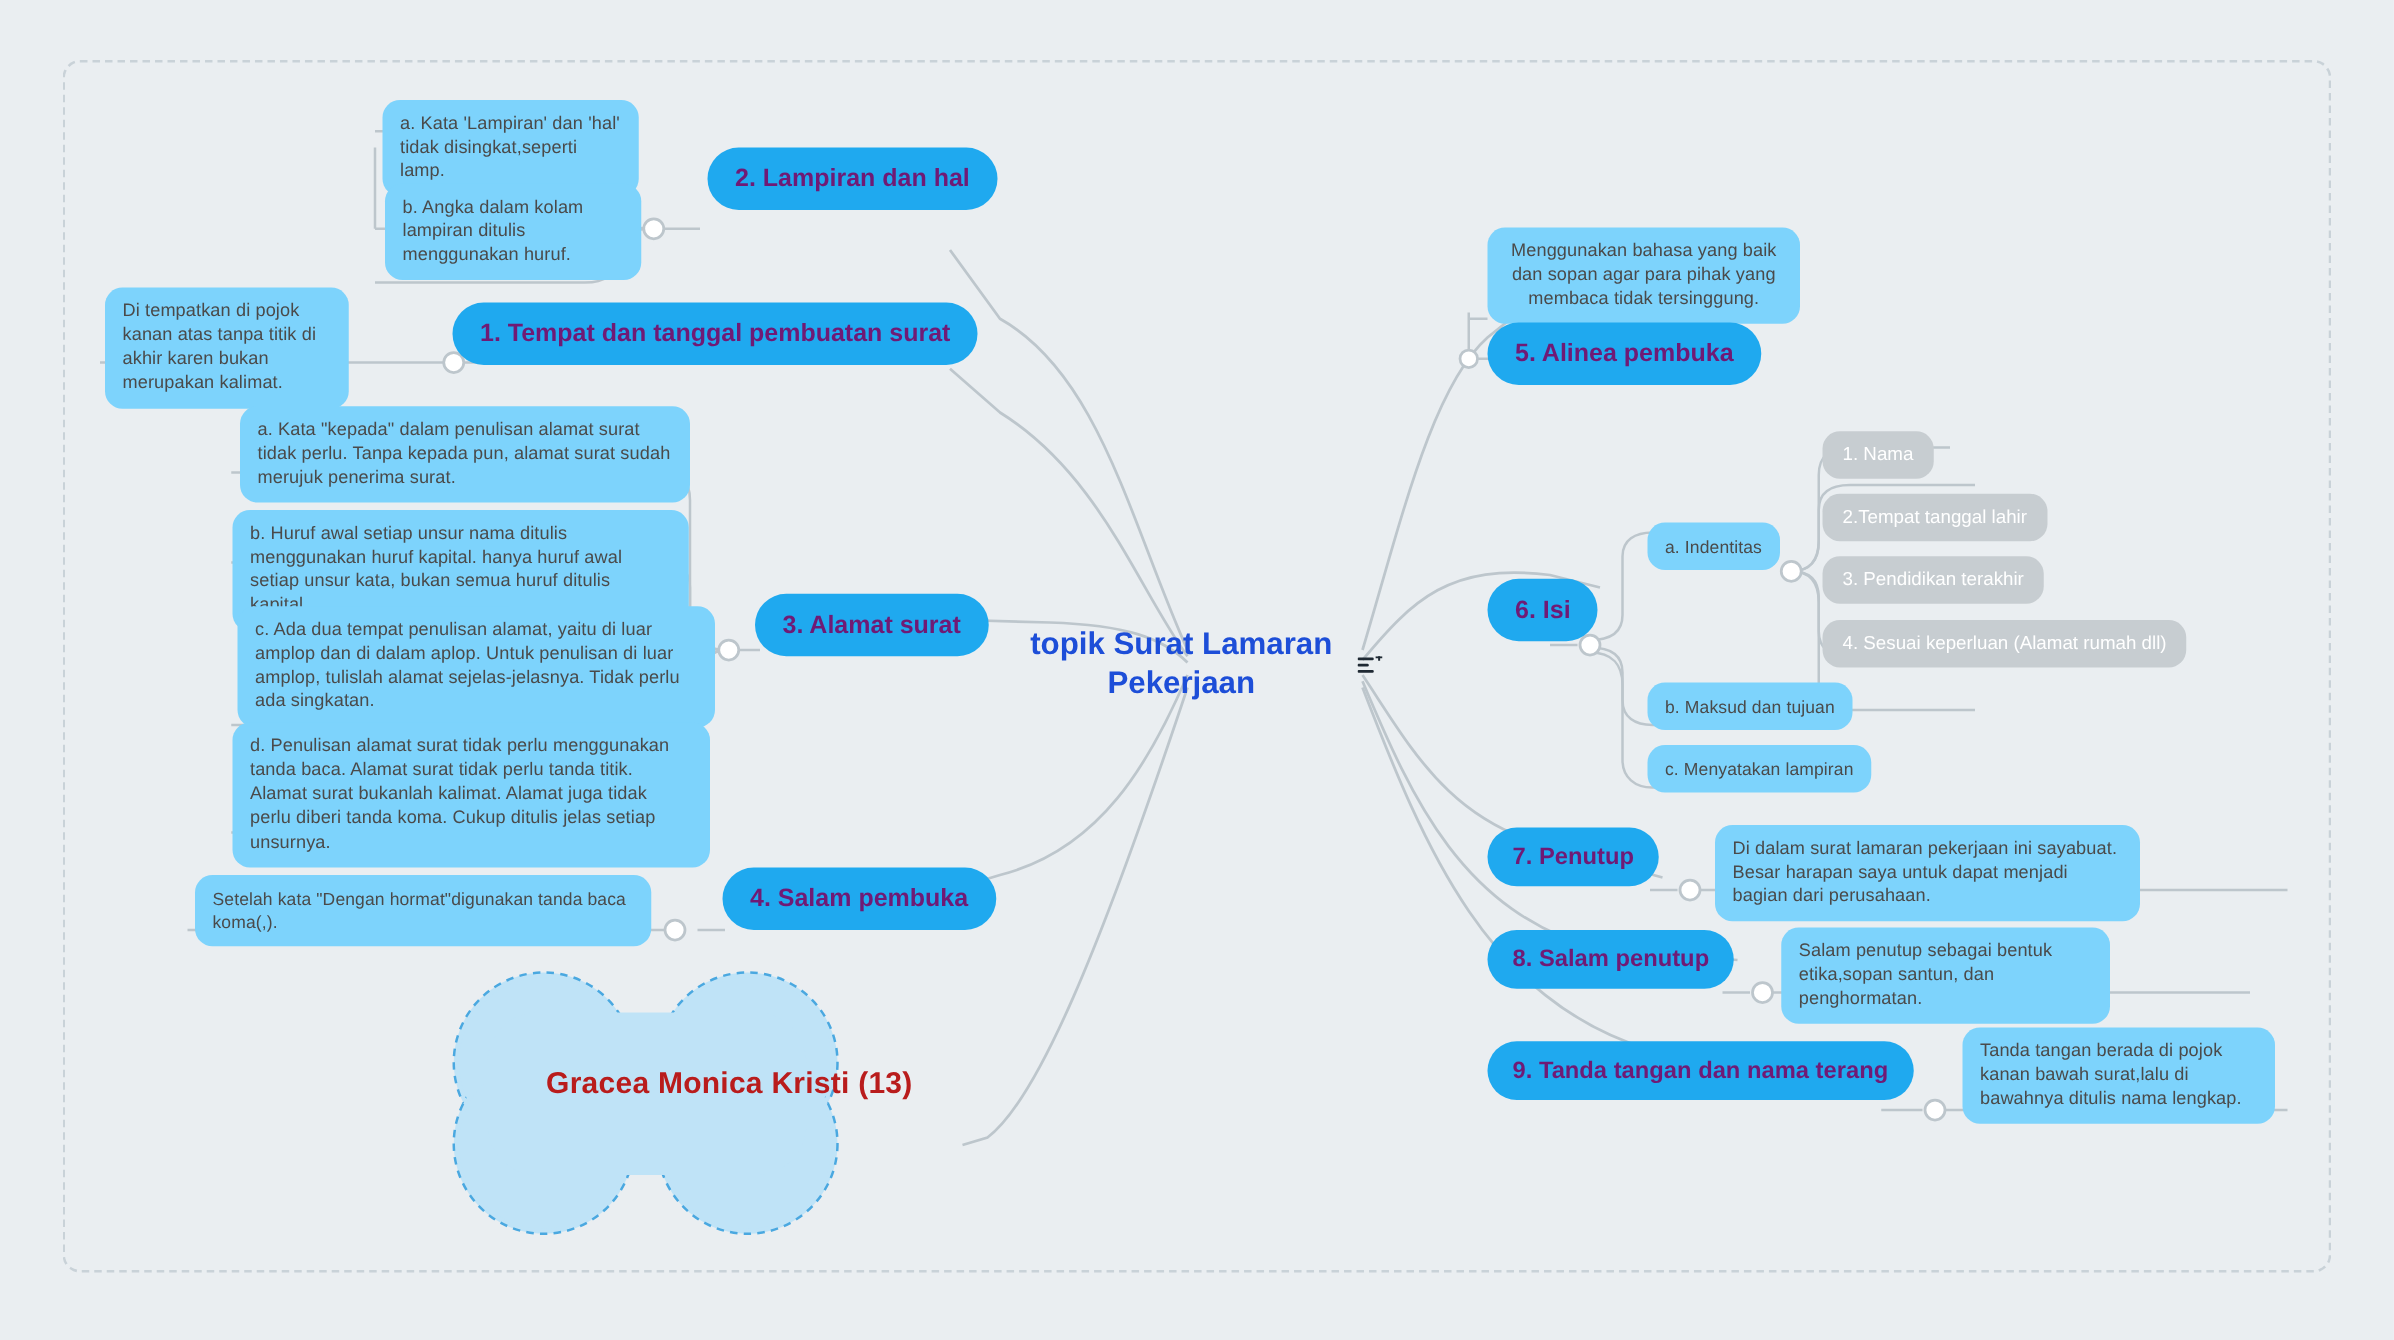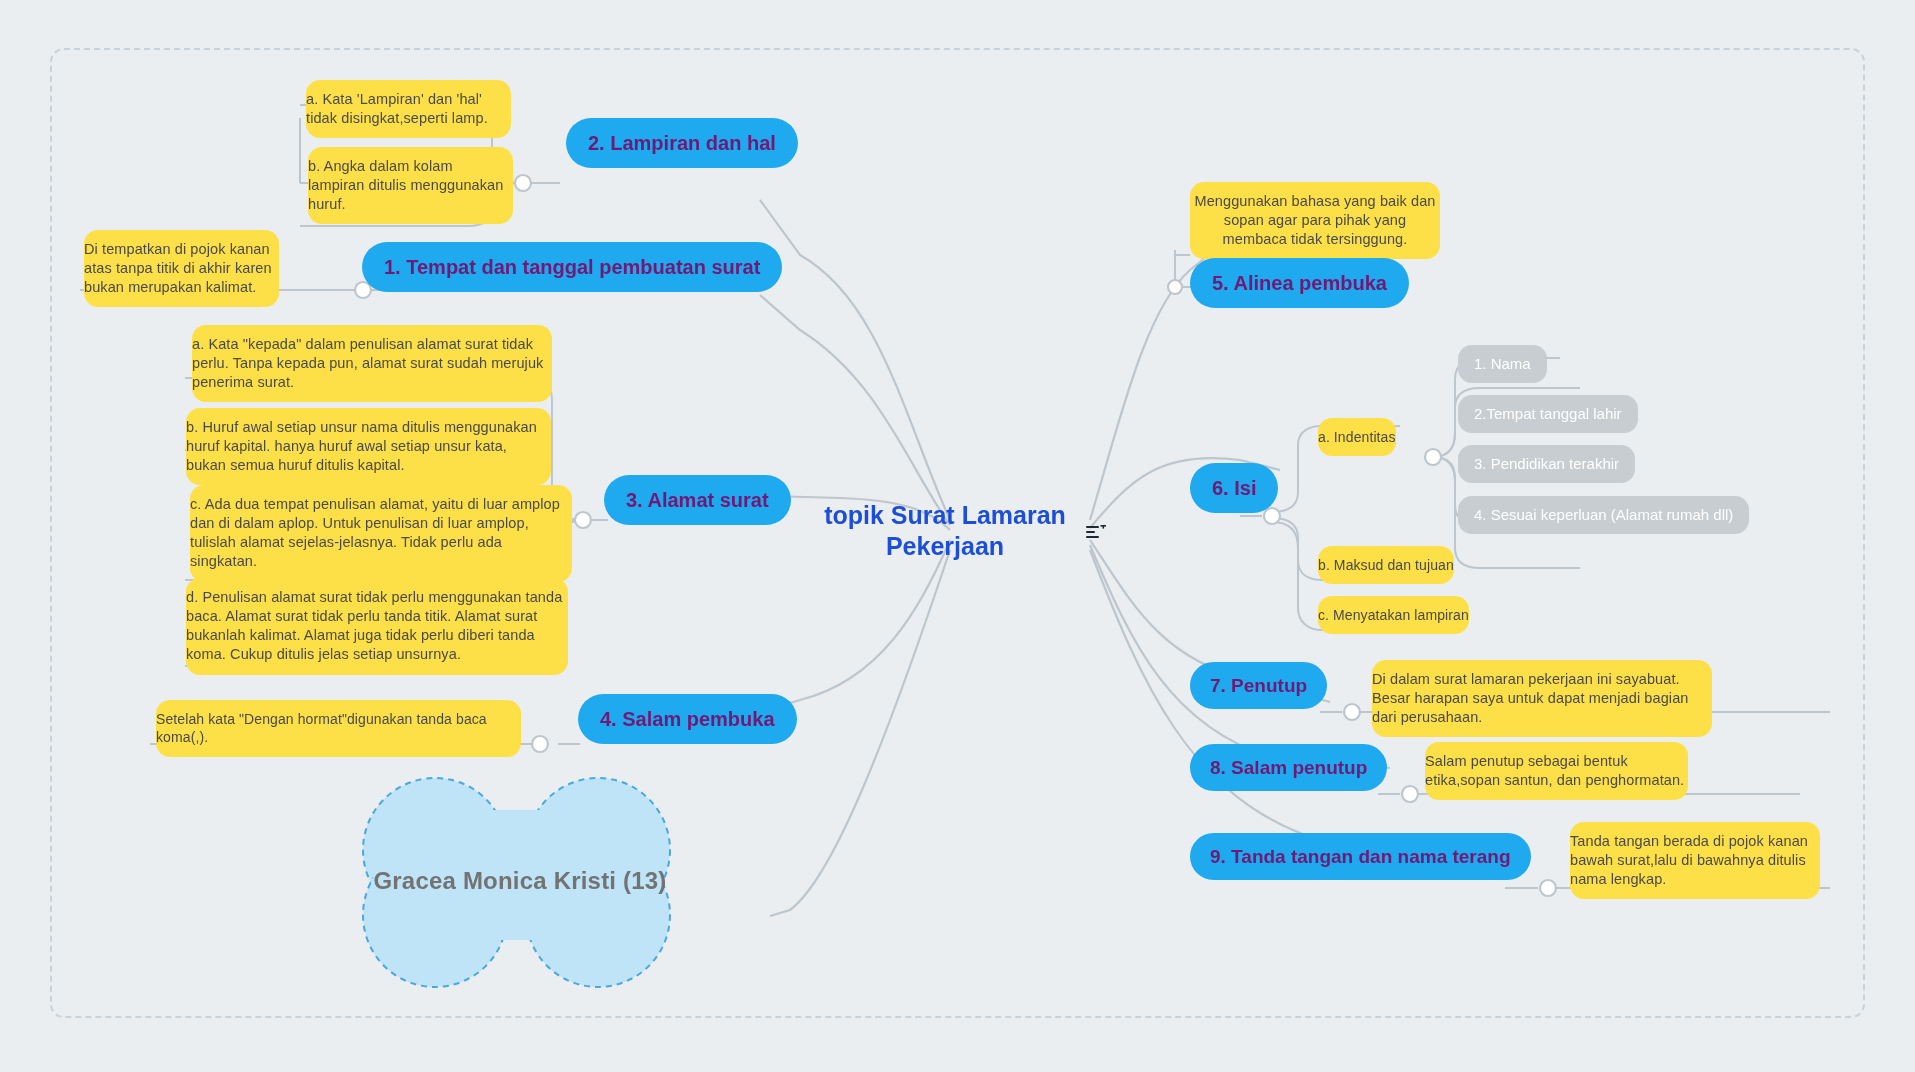--- a/index.html
+++ b/index.html
@@ -37,24 +37,24 @@
   }
 
   .node {
     position: absolute;
     box-sizing: border-box;
     line-height: 1.32;
   }
 
   
   .note {
-    background: #fde047;
+    background: #7dd3fc;
     color: #4a4a4a;
     border-radius: 14px;
-    padding: 10px 0;
+    padding: 10px 14px;
     font-size: 14.5px;
     letter-spacing: .1px;
   }
   .note.small { font-size: 14px; }
 
   
   .pill {
     background: #1fa9ef;
     color: #701a75;
     border-radius: 999px;
@@ -102,24 +102,24 @@
     position: absolute;
     left: 310px;
     top: 775px;
     width: 420px;
     height: 215px;
   }
   #cloud-wrap svg { display:block; }
   #cloud-label {
     position: absolute;
     left: 0;
-    top: 92px;
+    top: 78px;
     width: 420px;
-    text-align: center;
-    color: #737373;
+    text-align: right;
+    color: #b91c1c;
     font-size: 24px;
     font-weight: bold;
     letter-spacing: .2px;
   }
 </style>
 </head>
 <body>
 
 <div id="stage">
 

